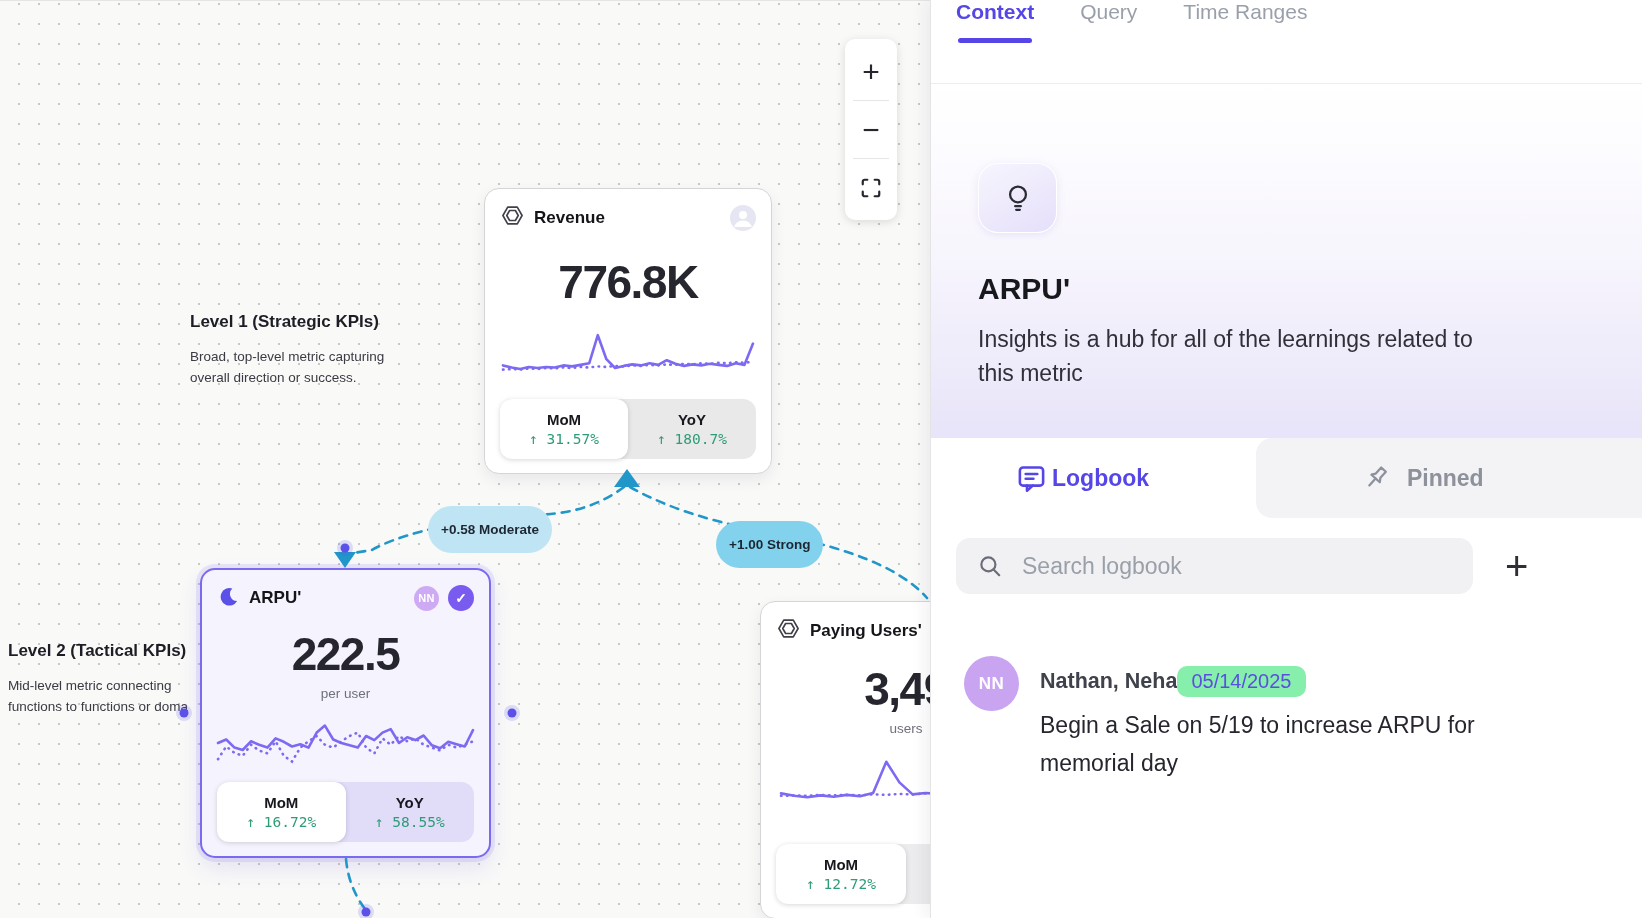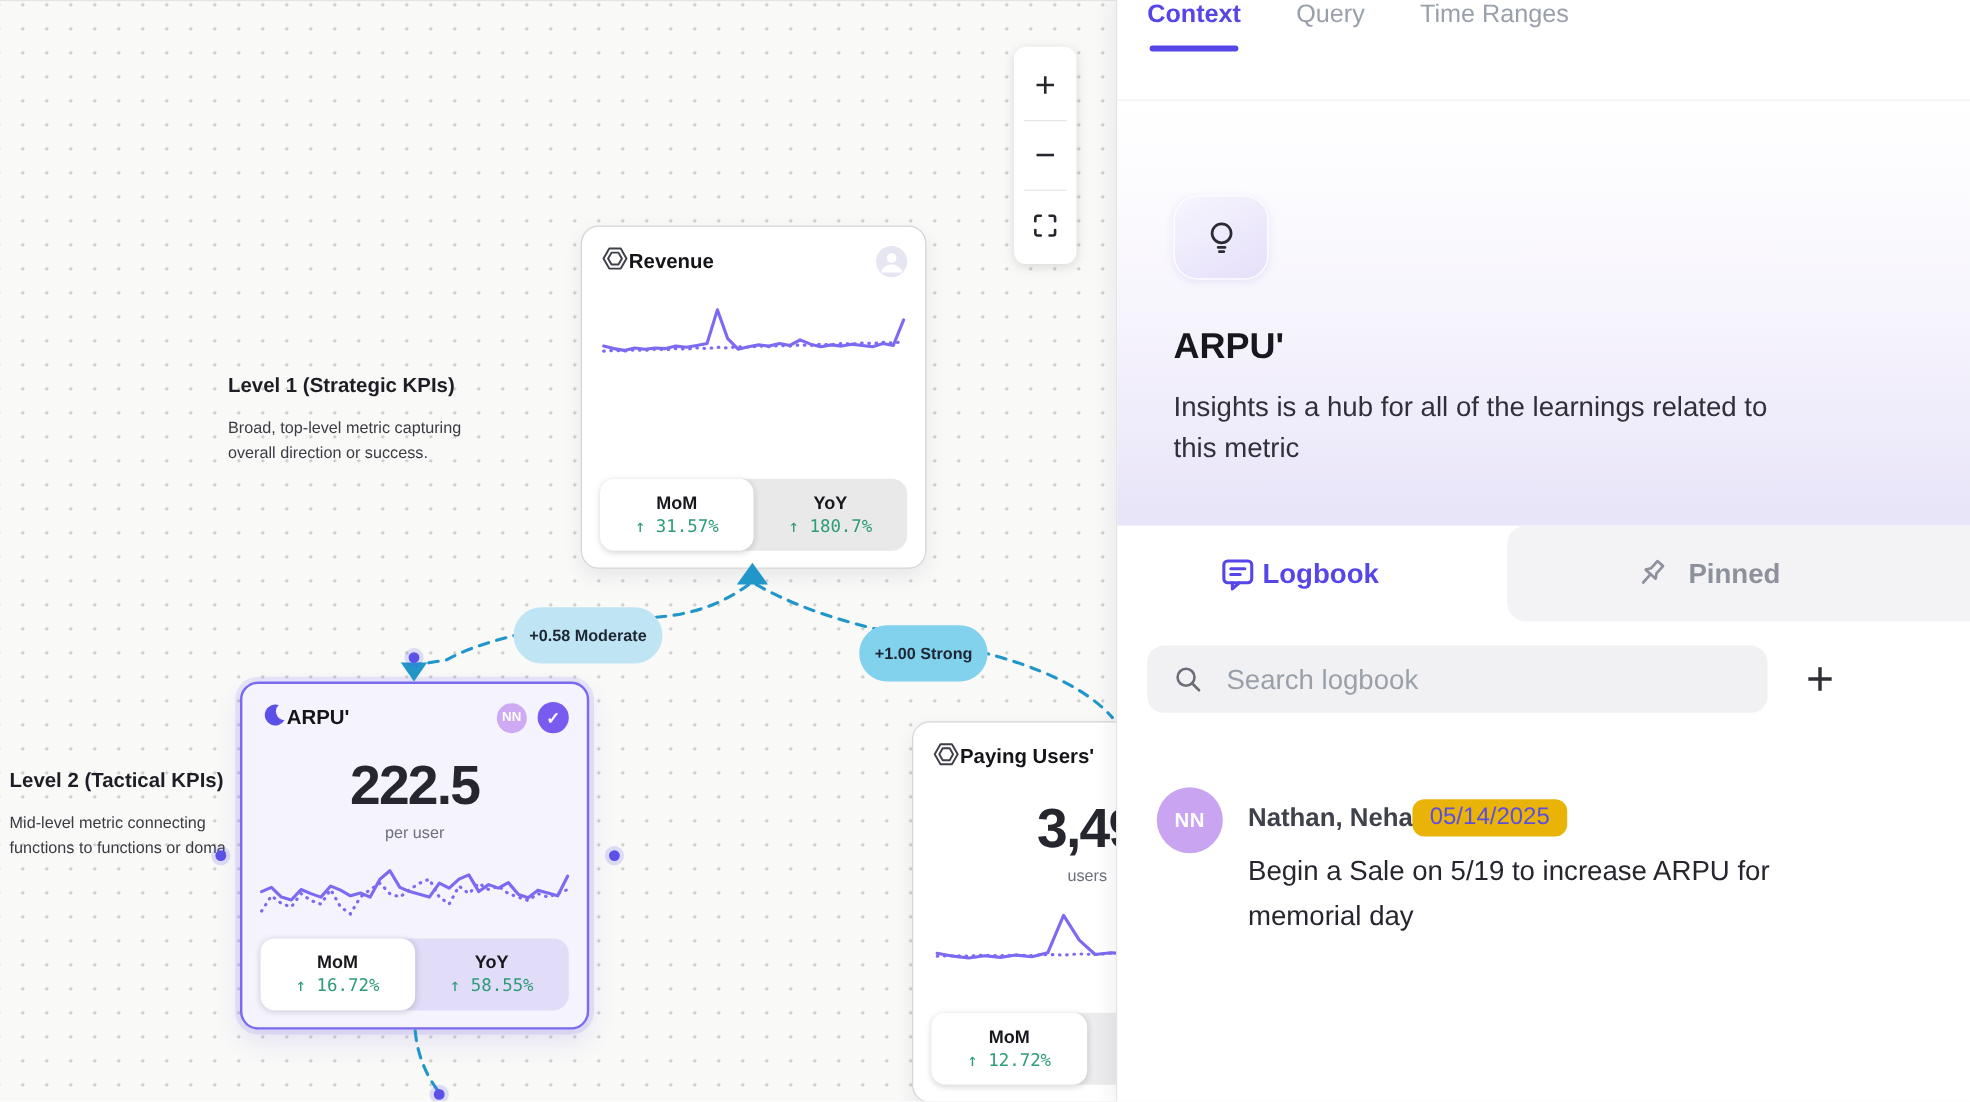--- a/index.html
+++ b/index.html
@@ -30,21 +30,21 @@
 
   
   .card { position:absolute; z-index:3; background:#fff; border:1px solid #d5d5d8;
     border-radius:15px; box-shadow:0 6px 16px rgba(20,20,40,.07); }
   .card.selected { background:#f5f3fd; border:2px solid #7a6af0;
     box-shadow:0 0 0 4px rgba(122,106,240,.14), 0 10px 22px rgba(80,60,200,.12); }
   .card-rev { left:484px; top:187px; width:288px; height:286px; }
   .card-arpu { left:200px; top:567px; width:291px; height:290px; }
   .card-pay { left:760px; top:600px; width:292px; height:318px; }
 
-  .card-head { display:flex; align-items:center; gap:0; padding:15px 15px 0 16px; }
+  .card-head { display:flex; align-items:center; gap:10px; padding:15px 15px 0 16px; }
   .card-title { font-size:17px; font-weight:700; color:#141519; white-space:nowrap; }
   .head-right { margin-left:auto; display:flex; align-items:center; gap:9px; }
 
   .person-avatar { width:26px; height:26px; border-radius:50%; background:#e6e6f2;
     display:flex; align-items:center; justify-content:center; }
   .nn-badge { width:25px; height:25px; border-radius:50%; background:#cfaaf4;
     color:#fff; font-size:11px; font-weight:700; display:flex; align-items:center;
     justify-content:center; letter-spacing:.3px; }
   .check-badge { width:26px; height:26px; border-radius:50%; background:#7a5bf0;
     color:#fff; font-size:14px; font-weight:700; display:flex; align-items:center;
@@ -122,21 +122,21 @@
   .add-btn { margin-left:32px; background:none; border:none; font-size:40px;
     font-weight:200; color:#2f3036; line-height:1; cursor:pointer;
     font-family:"Liberation Sans",sans-serif; }
 
   .entry { display:flex; gap:21px; margin:62px 40px 0 33px; }
   .entry-avatar { flex:0 0 auto; width:55px; height:55px; border-radius:50%;
     background:#c9a4f0; color:#fff; font-size:17px; font-weight:700;
     display:flex; align-items:center; justify-content:center; letter-spacing:.5px; }
   .entry-head { display:flex; align-items:center; margin-top:10px; }
   .entry-author { font-size:21.5px; font-weight:600; color:#3f414b; white-space:nowrap; }
-  .entry-date { background:#eab308; color:#5b4fe0; font-size:20px; padding:4px 14px;
+  .entry-date { background:#86efac; color:#5b4fe0; font-size:20px; padding:4px 14px;
     border-radius:10px; white-space:nowrap; }
   .entry-body { margin-top:9px; font-size:23px; line-height:38px; color:#25262e;
     white-space:pre-line; }
 </style>
 </head>
 <body>
 
 <div class="stage">
 
   <div class="canvas">
@@ -184,20 +184,21 @@
         <span class="card-title">Revenue</span>
         <span class="head-right">
           <span class="person-avatar">
             <svg width="26" height="26" viewBox="0 0 26 26">
               <circle cx="13" cy="10" r="4" fill="#fff"></circle>
               <path d="M4.5 22 a8.5 6.5 0 0 1 17 0 Z" fill="#fff"></path>
             </svg>
           </span>
         </span>
       </div>
+      <div class="card-value">776.8K</div>
       <svg class="spark" width="250" height="52">
         <polyline class="dt" points="0.0,40.6 8.6,40.0 17.2,40.6 25.9,39.5 34.5,40.0 43.1,39.0 51.7,39.5 60.3,38.5 69.0,39.0 77.6,38.0 86.2,38.5 94.8,37.4 103.4,38.0 112.1,36.9 120.7,37.4 129.3,36.4 137.9,36.9 146.6,35.9 155.2,36.4 163.8,35.4 172.4,35.9 181.0,34.8 189.7,35.4 198.3,34.3 206.9,34.8 215.5,33.8 224.1,34.3 232.8,33.3 241.4,33.8 250.0,32.8"></polyline>
         <polyline class="sl" points="0.0,36.4 8.6,38.5 17.2,40.0 25.9,38.0 34.5,39.0 43.1,38.0 51.7,38.5 60.3,36.4 69.0,37.4 77.6,35.9 86.2,34.3 94.8,6.2 103.4,30.2 112.1,39.0 120.7,36.9 129.3,35.4 137.9,36.4 146.6,34.3 155.2,35.9 163.8,31.2 172.4,34.8 181.0,36.9 189.7,35.4 198.3,36.4 206.9,34.8 215.5,35.9 224.1,36.9 232.8,34.3 241.4,35.9 250.0,14.6"></polyline>
       </svg>
       <div class="delta">
         <div class="delta-cell on">
           <div class="d-label">MoM</div>
           <div class="d-val">↑ 31.57%</div>
         </div>
         <div class="delta-cell">

